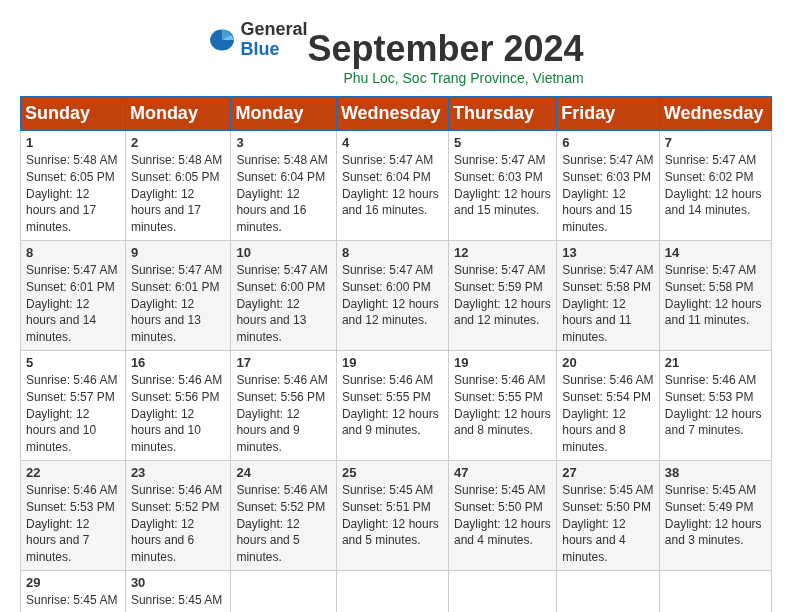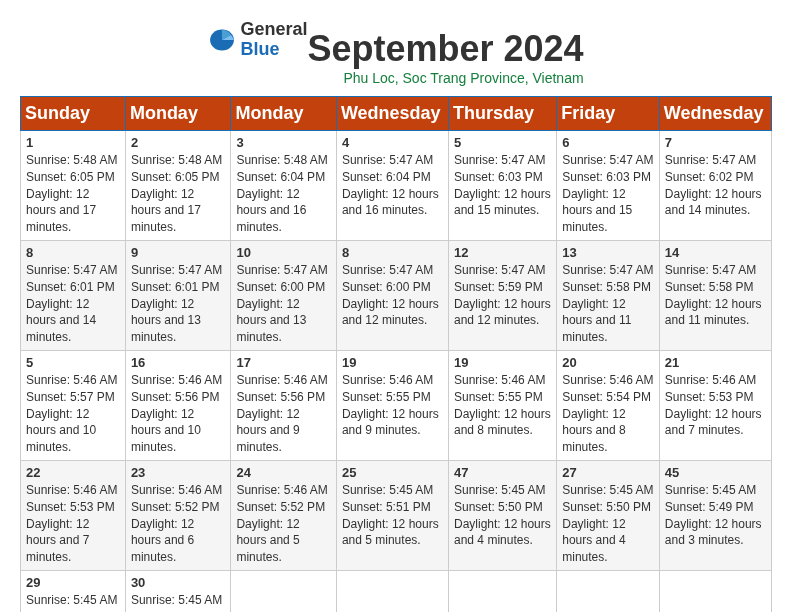--- a/index.html
+++ b/index.html
@@ -345,21 +345,21 @@
   </td>
         <td>
     <span class="day-number">27</span>
     <div class="day-info">
       Sunrise: 5:45 AM<br>
       Sunset: 5:50 PM<br>
       Daylight: 12 hours and 4 minutes.
     </div>
   </td>
         <td>
-    <span class="day-number">45</span>
+    <span class="day-number">38</span>
     <div class="day-info">
       Sunrise: 5:45 AM<br>
       Sunset: 5:49 PM<br>
       Daylight: 12 hours and 3 minutes.
     </div>
   </td>
       </tr>
       <tr>
         <td>
     <span class="day-number">29</span>

